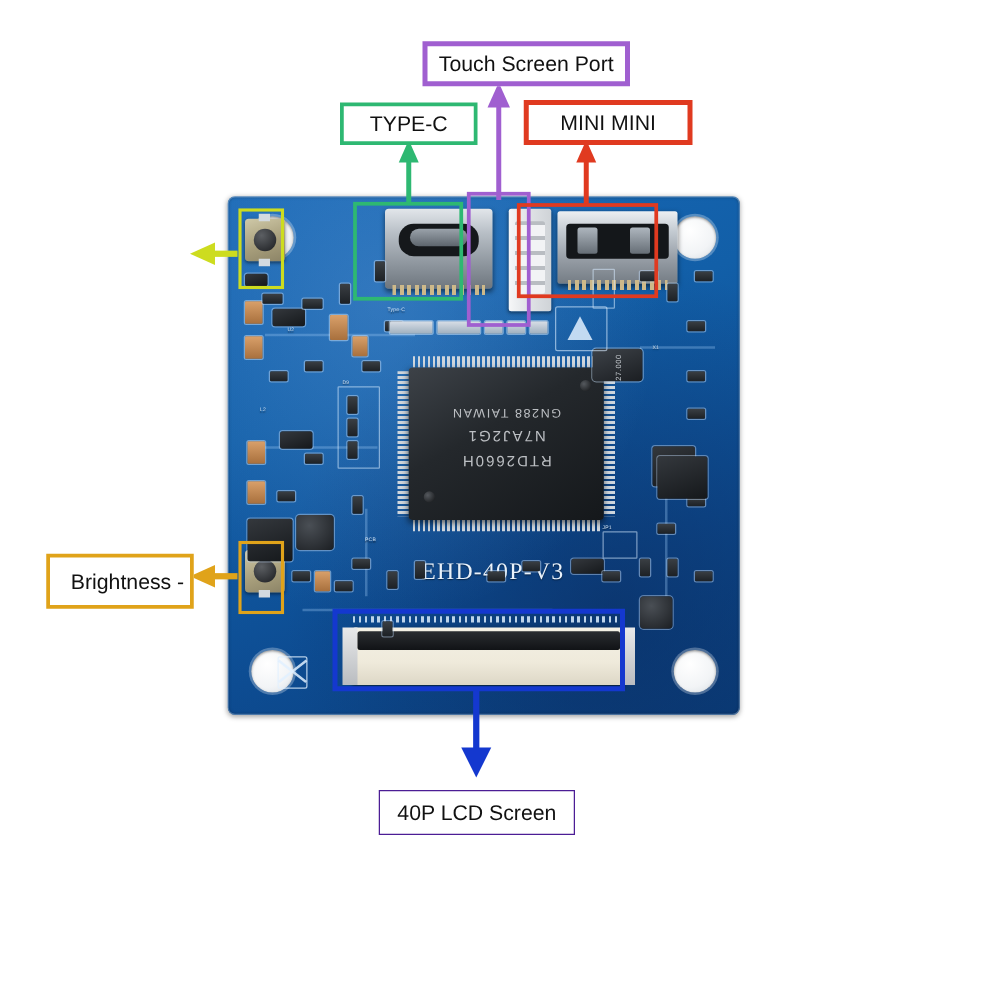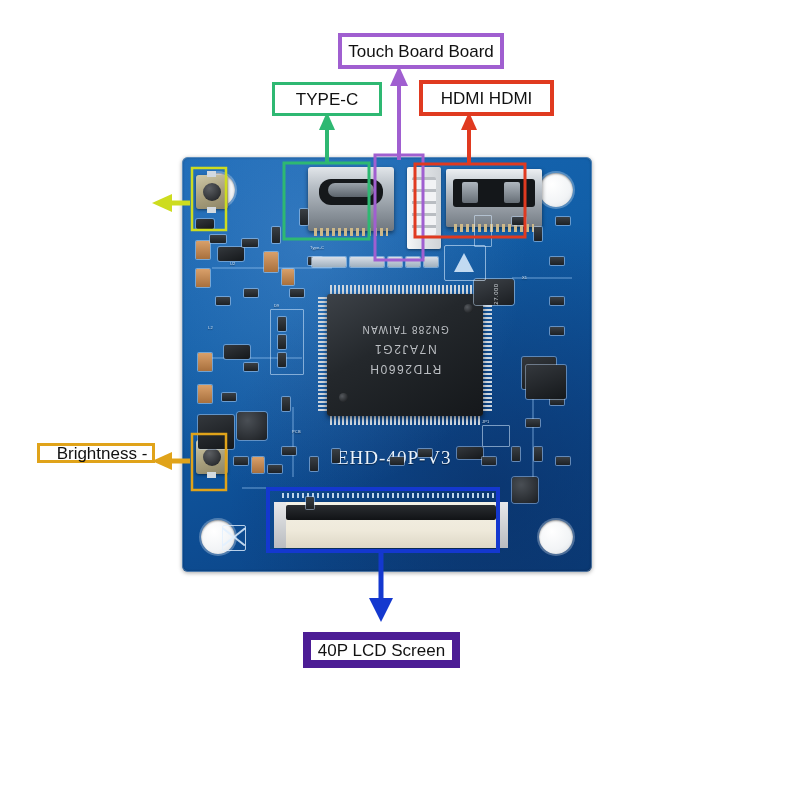--- a/index.html
+++ b/index.html
@@ -298,33 +298,33 @@
       <polygon points="152,461 172,452 172,470" fill="#e0a31a"></polygon>
     </g>
 
     <g>
       <line x1="381" y1="552" x2="381" y2="605" stroke="#1438cf" stroke-width="5"></line>
       <polygon points="381,622 369,598 393,598" fill="#1438cf"></polygon>
     </g>
   </svg>
 
   <div class="label" style="left:338px;top:33px;width:166px;height:36px;border:4px solid #a05fd0;">
-    <span>Touch Board Board</span>
+    <span>Touch Screen Port</span>
   </div>
 
   <div class="label" style="left:272px;top:82px;width:110px;height:34px;border:3px solid #2eb872;">
     <span>TYPE-C</span>
   </div>
 
   <div class="label" style="left:419px;top:80px;width:135px;height:36px;border:4px solid #e03a20;">
-    <span>HDMI HDMI</span>
-  </div>
-
-
-  <div class="label" style="left:37px;top:443px;width:118px;height:20px;border:3px solid #e0a31a;padding-left:12px;">
+    <span>MINI MINI</span>
+  </div>
+
+
+  <div class="label" style="left:37px;top:443px;width:118px;height:44px;border:3px solid #e0a31a;padding-left:12px;">
     <span>Brightness -</span>
   </div>
 
-  <div class="label" style="left:303px;top:632px;width:157px;height:36px;border:8px solid #4c1d95;">
+  <div class="label" style="left:303px;top:632px;width:157px;height:36px;border:1px solid #4c1d95;">
     <span>40P LCD Screen</span>
   </div>
 
 </div>
 
 </body></html>

